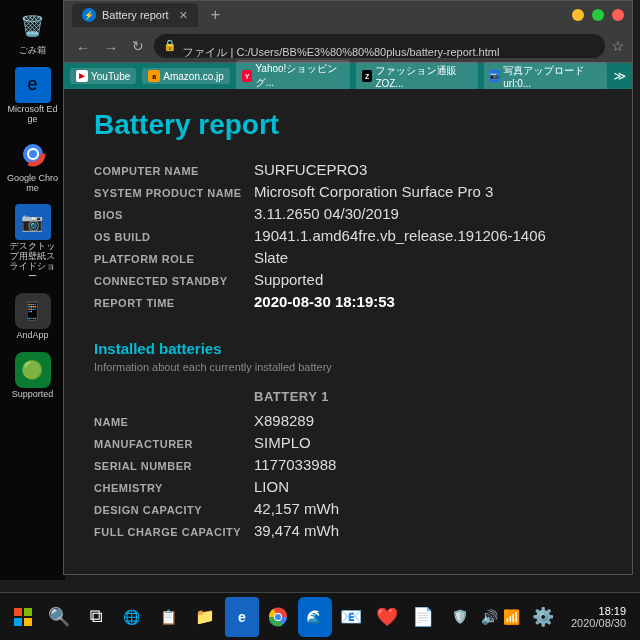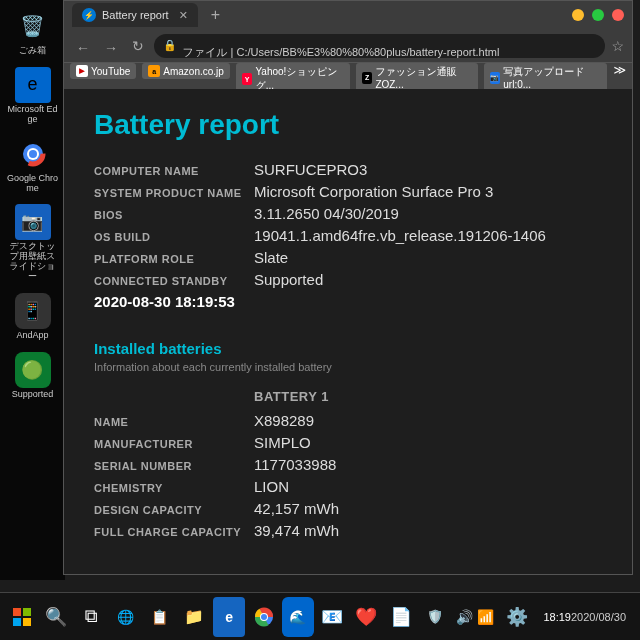--- a/index.html
+++ b/index.html
@@ -194,23 +194,23 @@
 
     .star-btn {
       color: #aaa;
       font-size: 14px;
       cursor: pointer;
     }
 
     
     .bookmarks-bar {
       height: 26px;
-      background: #404040;
-      display: flex;
-      align-items: flex-start;
+      background: #0f766e;
+      display: flex;
+      align-items: center;
       padding: 0 6px;
       gap: 6px;
       flex-shrink: 0;
     }
 
     .bookmark-item {
       display: flex;
       align-items: center;
       gap: 3px;
       background: rgba(255,255,255,0.15);
@@ -341,21 +341,21 @@
       cursor: pointer;
       border-radius: 4px;
       font-size: 18px;
       color: #fff;
     }
 
     .taskbar-spacer { flex: 1; }
 
     .tb-clock {
       display: flex;
-      flex-direction: row;
+      flex-direction: column;
       align-items: flex-end;
       padding: 0 8px;
       cursor: pointer;
     }
 
     .tb-time {
       font-size: 11px;
       color: #fff;
     }
 
@@ -489,20 +489,21 @@
         </div>
         <div class="info-row">
           <span class="info-label">PLATFORM ROLE</span>
           <span class="info-value">Slate</span>
         </div>
         <div class="info-row">
           <span class="info-label">CONNECTED STANDBY</span>
           <span class="info-value">Supported</span>
         </div>
         <div class="info-row">
+          <span class="info-label">REPORT TIME</span>
           <span class="info-value bold">2020-08-30  18:19:53</span>
         </div>
       </div>
 
       <div class="info-table">
         <div class="section-title">Installed batteries</div>
         <div class="section-subtitle">Information about each currently installed battery</div>
 
         <div class="battery-header">
           <span class="battery-col-label">BATTERY 1</span>

